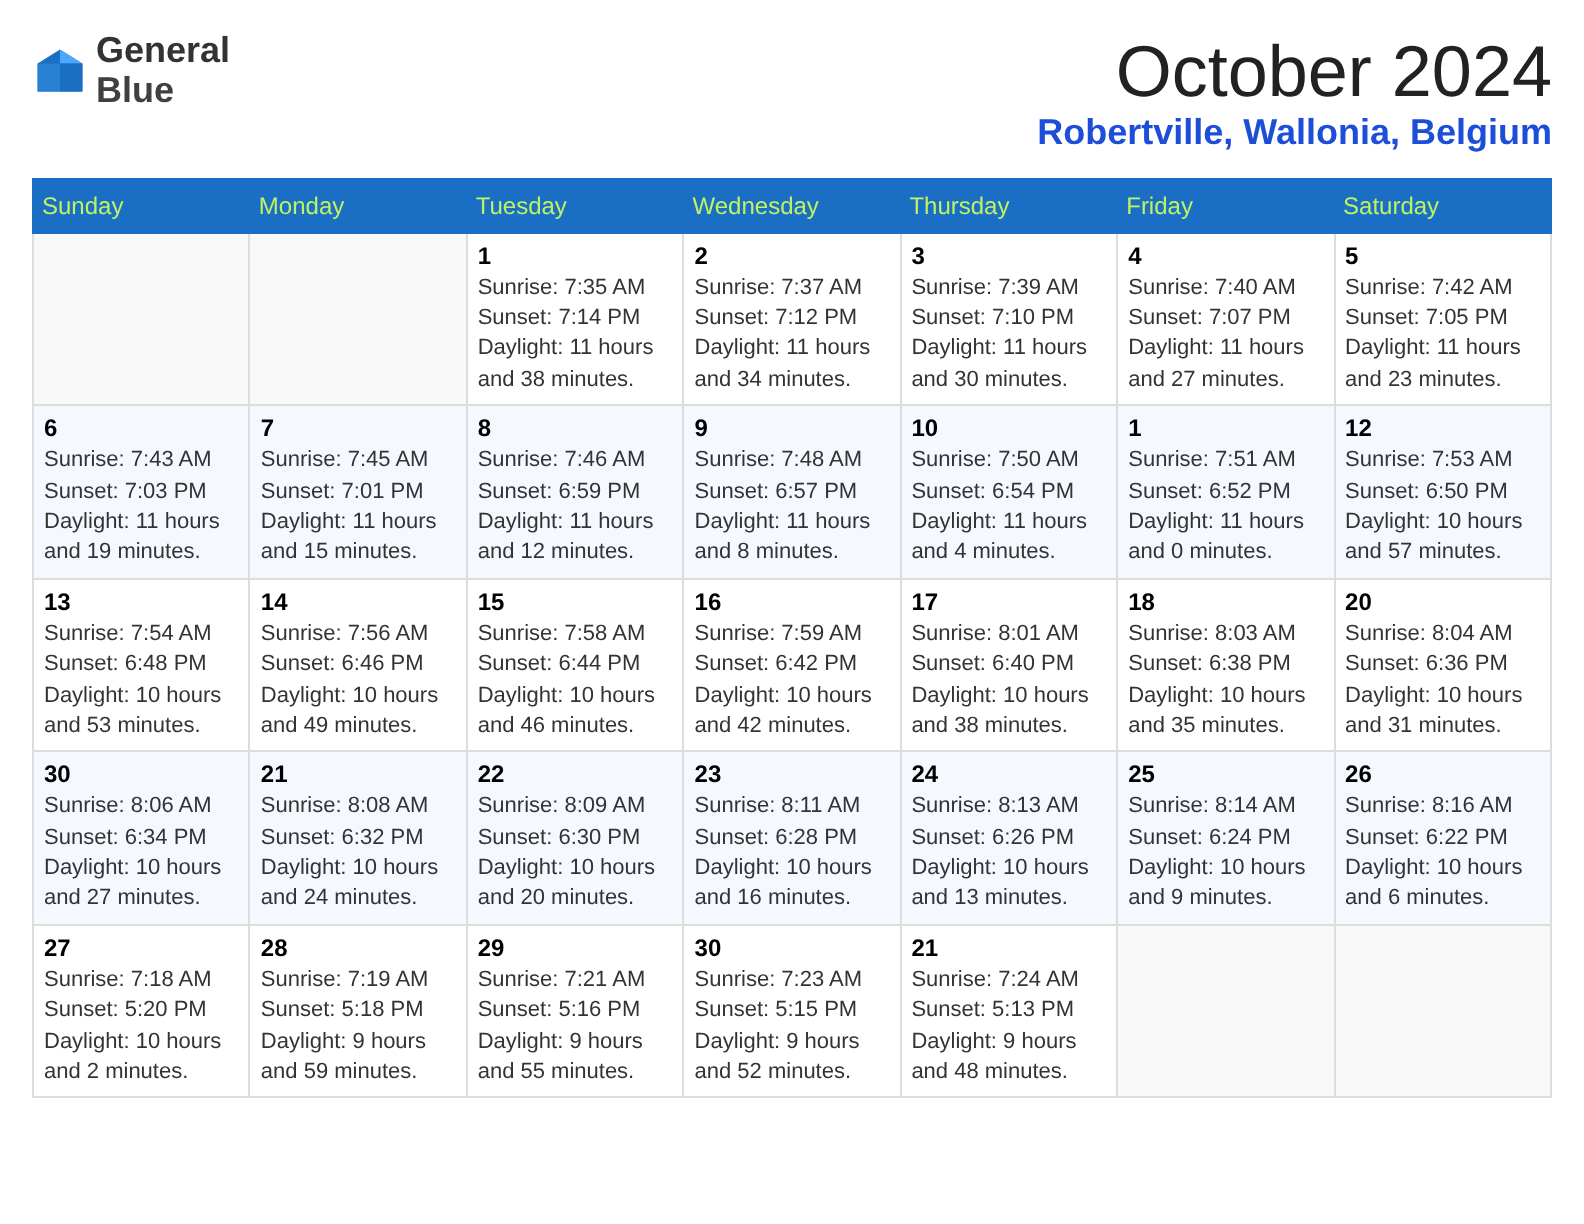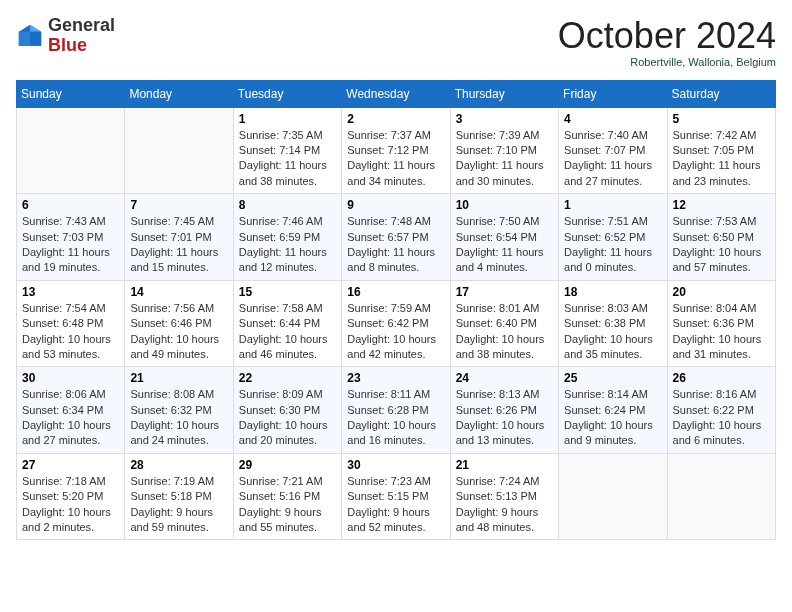--- a/index.html
+++ b/index.html
@@ -20,47 +20,48 @@
       display: flex;
       align-items: center;
       gap: 4px;
     }
     .logo-text {
       font-size: 18px;
       font-weight: bold;
       line-height: 1.1;
     }
     .logo-general { color: #333; }
-    .logo-blue { color: #b91c1c; }
+    .logo-blue { color: #404040; }
     .logo-icon {
       width: 28px;
       height: 28px;
     }
     .title-block {
       text-align: right;
       margin-left: 17px;
     }
     .month-title {
       font-size: 36px;
       font-weight: 300;
       color: #222;
       line-height: 1.1;
     }
     .location {
-      font-size: 11px;
-      color: #14532d;
+      font-size: 18px;
+      color: #1d4ed8;
+      font-weight: bold;
     }
     .calendar {
       width: 100%;
       border-collapse: collapse;
       font-size: 11px;
     }
     .calendar th {
       background-color: #1a6fc4;
-      color: #ffffff;
+      color: #bef264;
       padding: 6px 4px;
       text-align: left;
       font-size: 12px;
       font-weight: normal;
       border: 1px solid #1a6fc4;
     }
     .calendar td {
       vertical-align: top;
       padding: 4px 5px;
       border: 1px solid #ddd;

